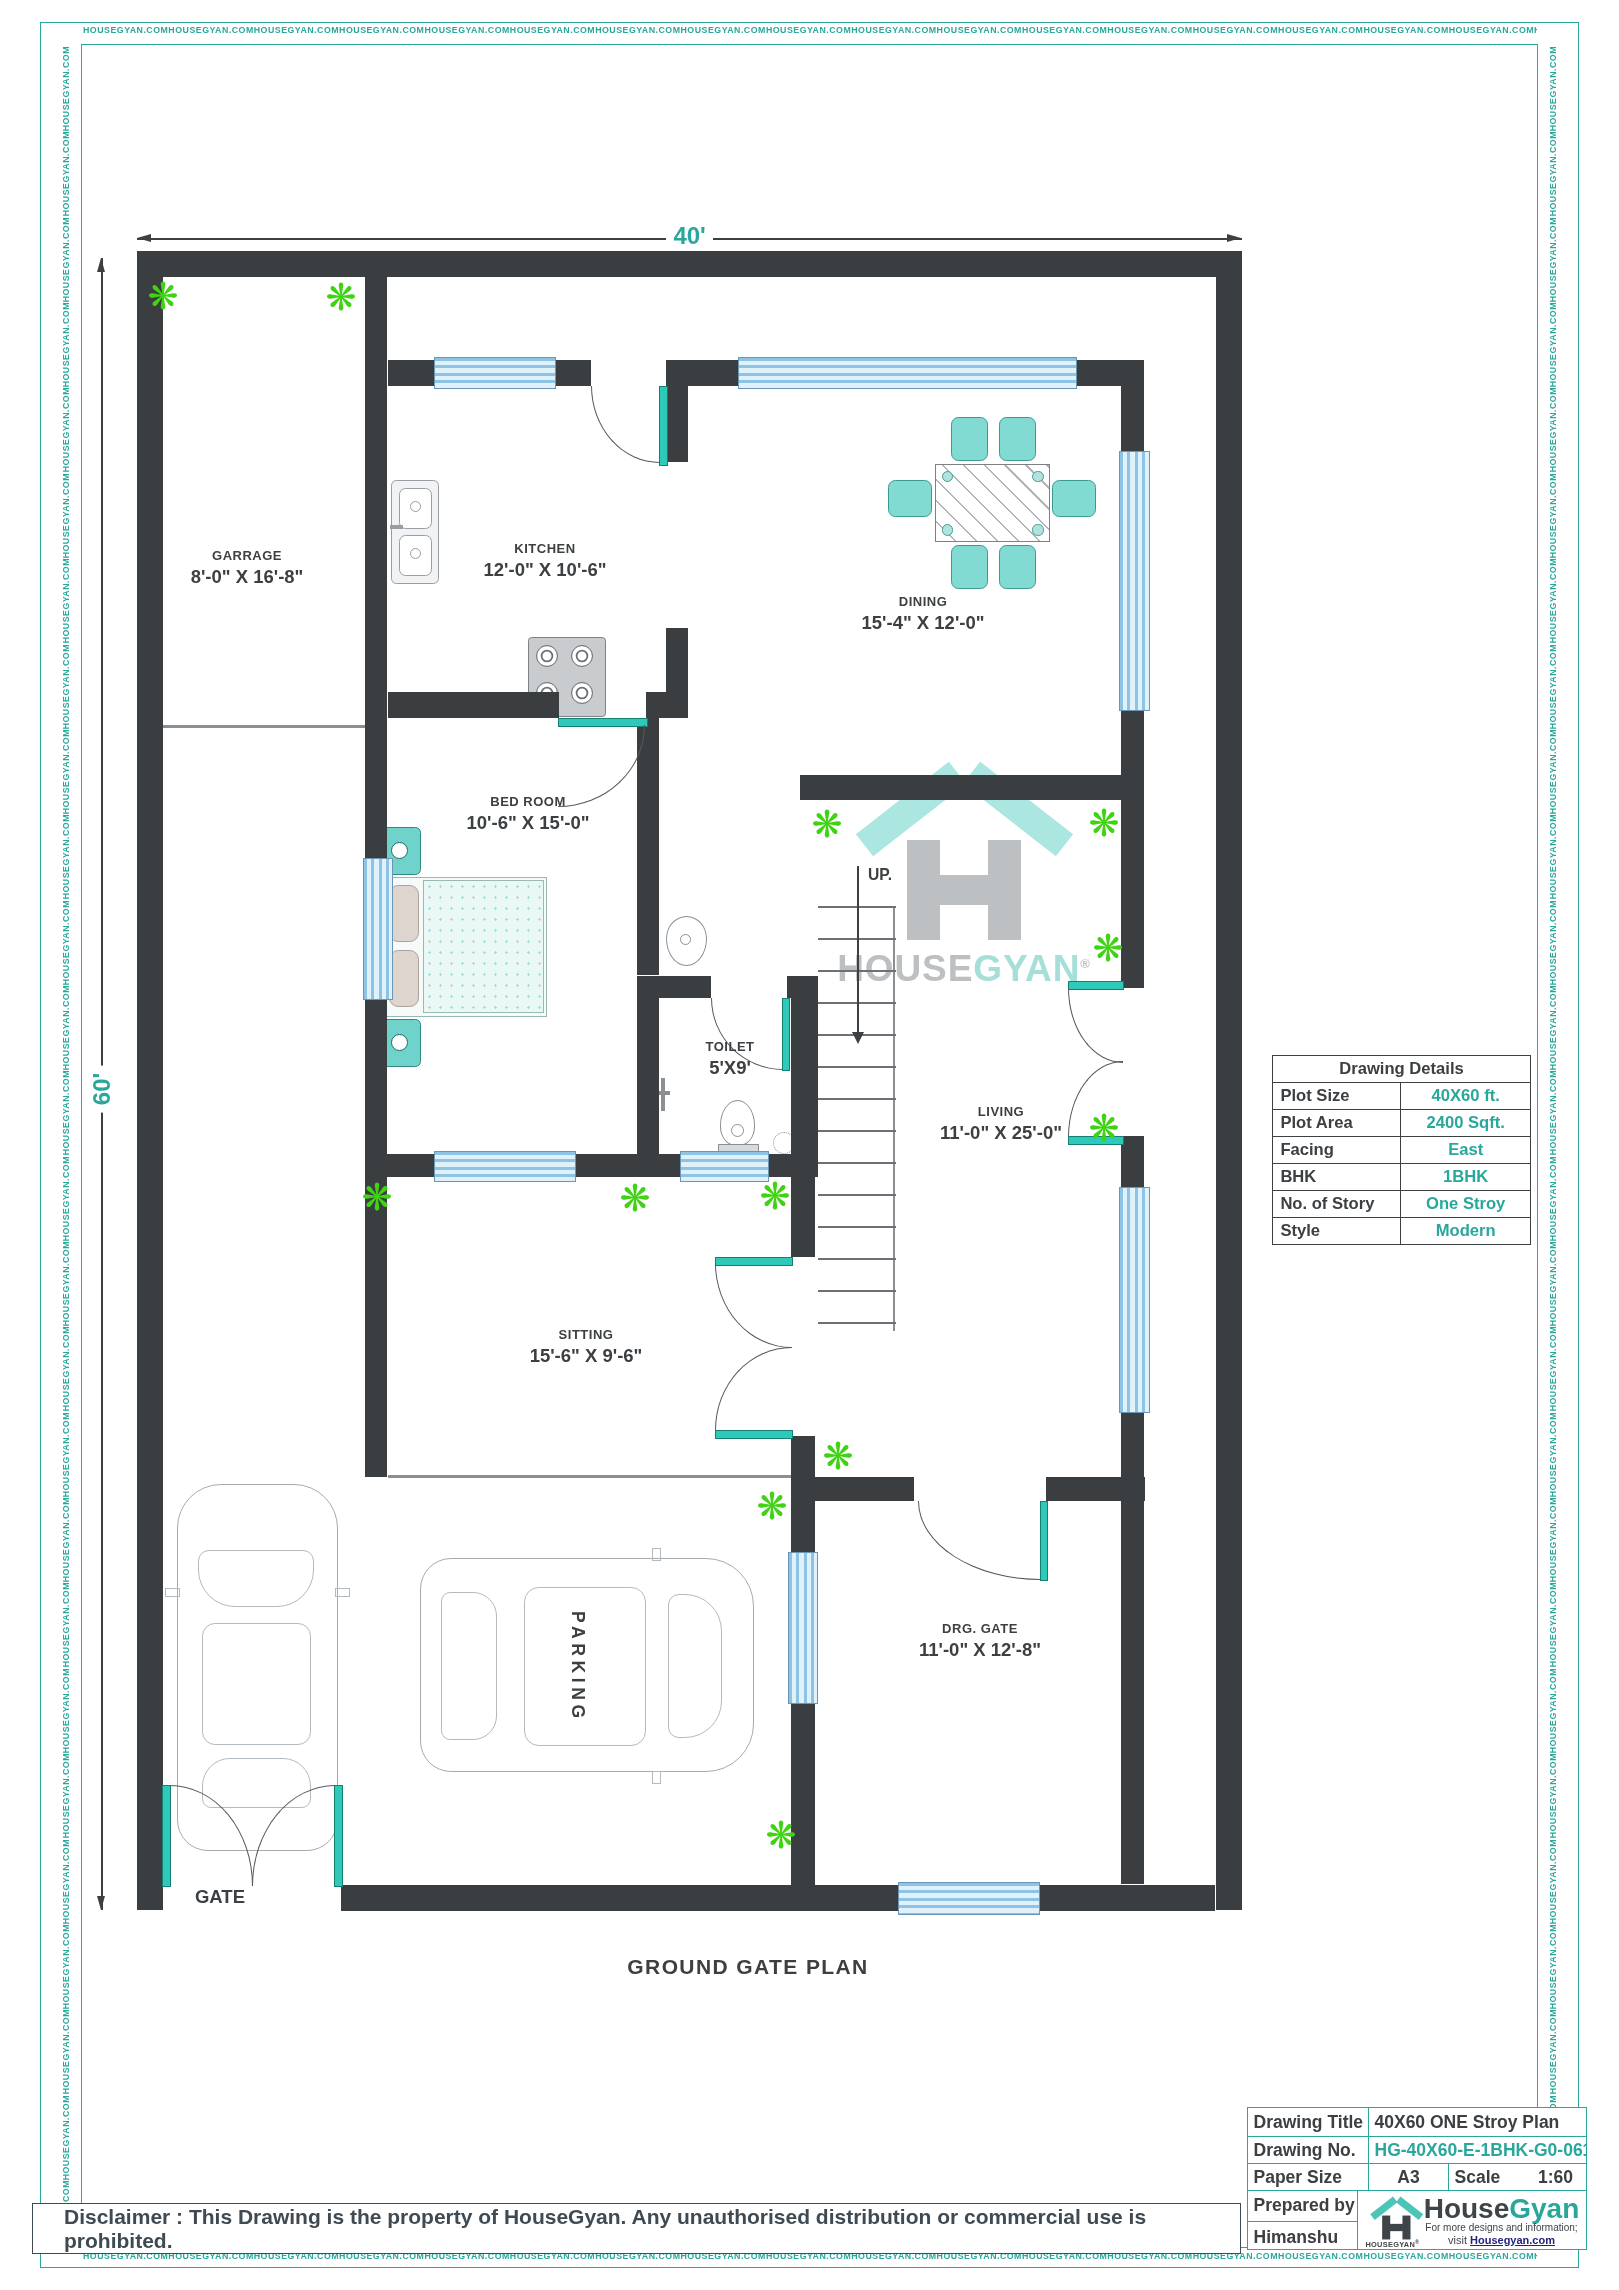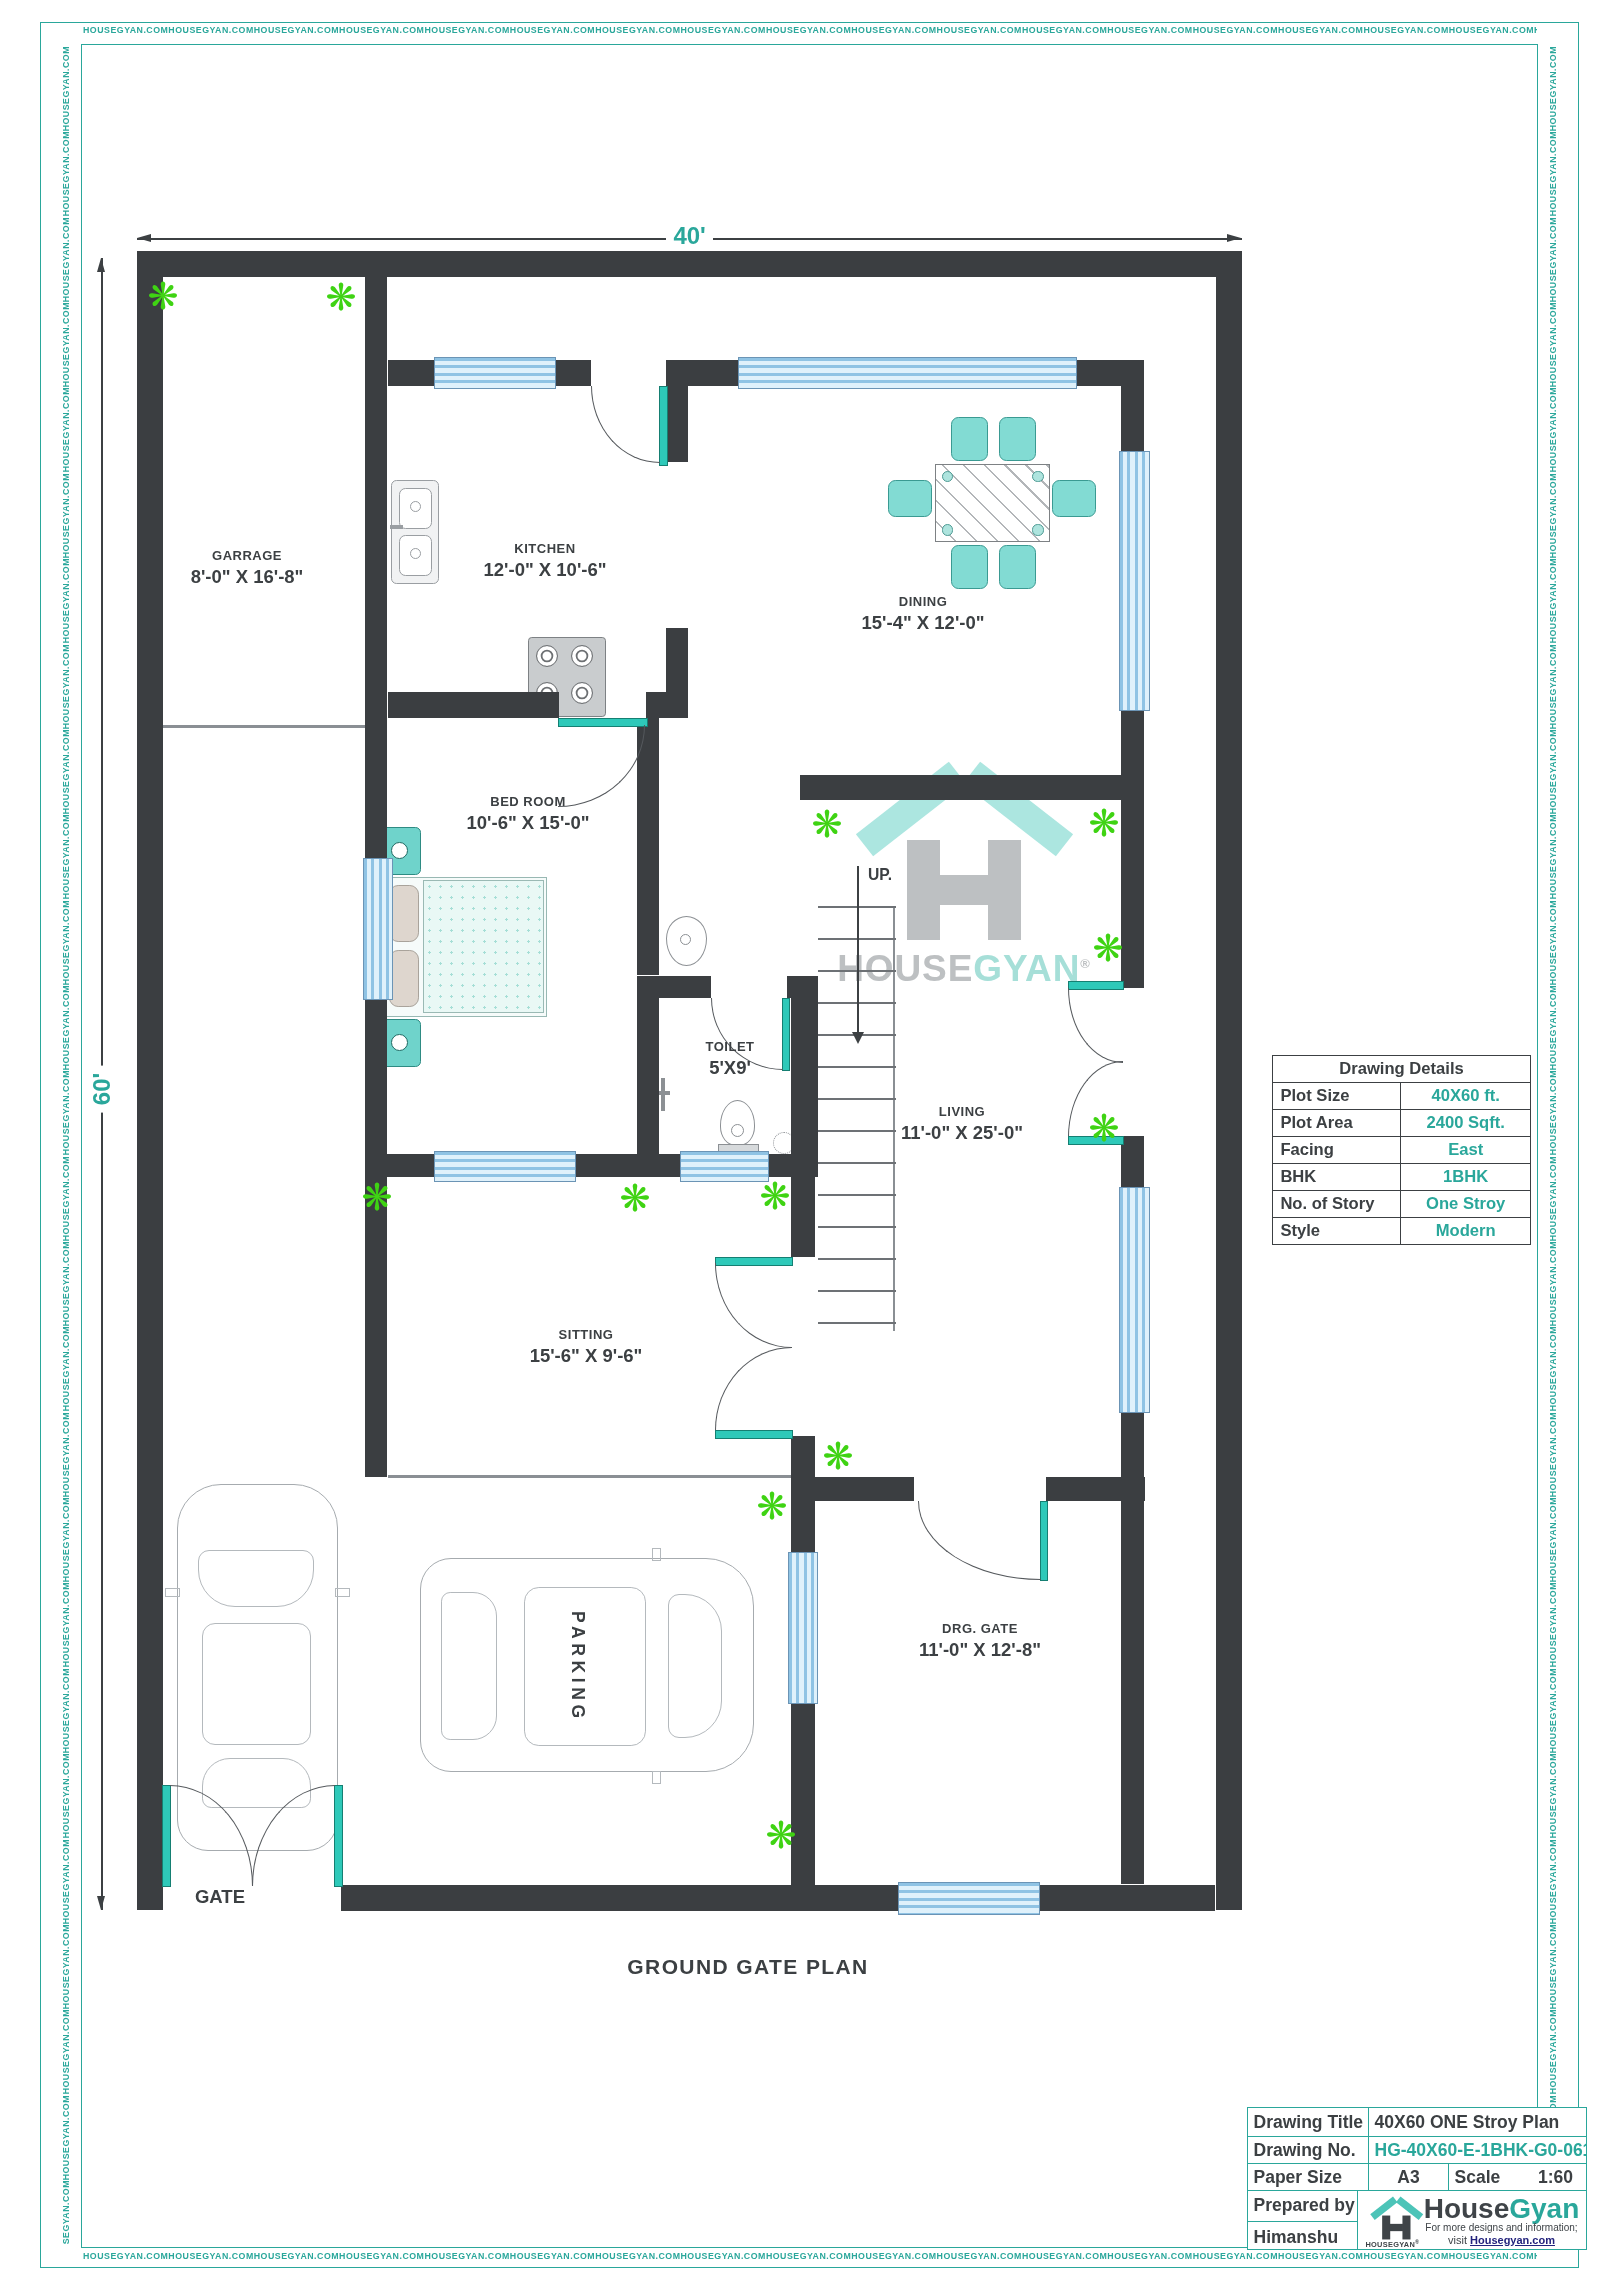--- a/index.html
+++ b/index.html
@@ -359,21 +359,21 @@
     <div class="rdims">15'-4" X 12'-0"</div>
   </div>
   <div class="room-label" style="left:528px;top:794px;">
     <div class="rname">BED ROOM</div>
     <div class="rdims">10'-6" X 15'-0"</div>
   </div>
   <div class="room-label" style="left:730px;top:1039px;">
     <div class="rname">TOILET</div>
     <div class="rdims">5'X9'</div>
   </div>
-  <div class="room-label" style="left:962px;top:1104px;text-align:center;">
+  <div class="room-label" style="left:1001px;top:1104px;text-align:center;">
     <div class="rname">LIVING</div>
     <div class="rdims">11'-0" X 25'-0"</div>
   </div>
   <div class="room-label" style="left:586px;top:1327px;">
     <div class="rname">SITTING</div>
     <div class="rdims">15'-6" X 9'-6"</div>
   </div>
   <div class="room-label" style="left:980px;top:1621px;">
     <div class="rname">DRG. GATE</div>
     <div class="rdims">11'-0" X 12'-8"</div>
@@ -447,15 +447,18 @@
           <span style="color:#3f4448;">House</span><span style="color:#2aa79b;">Gyan</span>
         </div>
         <div class="abs" style="left:65px;top:31px;width:157px;text-align:center;font-size:10px;color:#3f4448;">For more designs and information;</div>
         <div class="abs" style="left:65px;top:43px;width:157px;text-align:center;font-size:11px;color:#3f4448;">
           <span>visit </span><span style="color:#23237d;text-decoration:underline;font-weight:700;">Housegyan.com</span>
         </div>
       </div>
     </div>
   </div>
 
+  <div id="disclaimer">
+    <span>Disclaimer : This Drawing is the property of HouseGyan. Any unauthorised distribution or commercial use is prohibited.</span>
+  </div>
 
 </div>
 
 
 </body></html>

